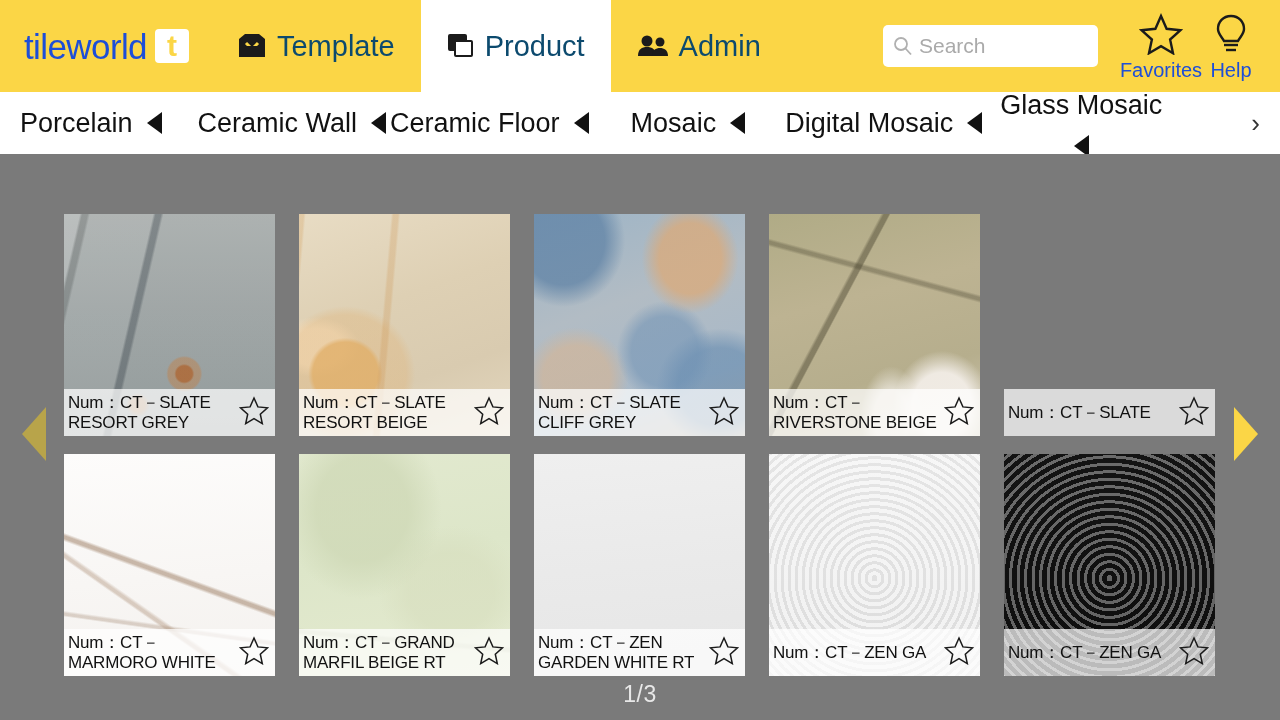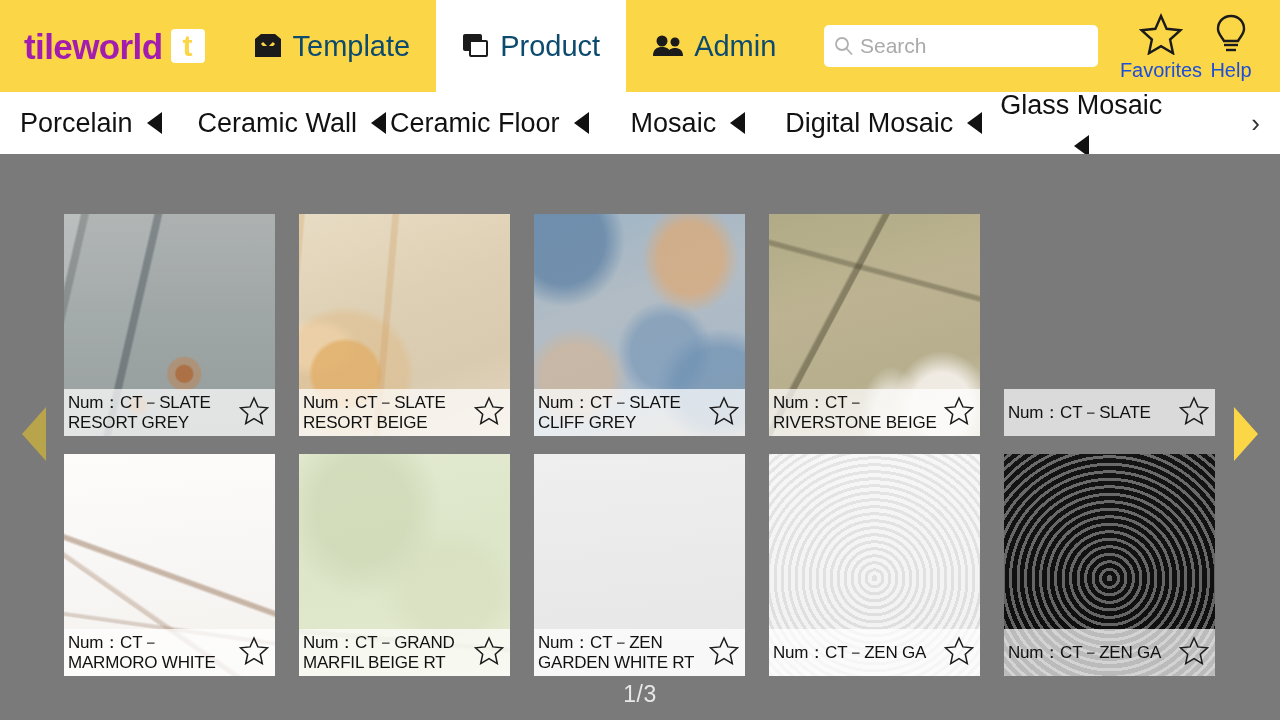--- a/index.html
+++ b/index.html
@@ -16,21 +16,21 @@
     position:absolute;left:0;top:0;width:1280px;height:92px;
     background:#FBD646;
     display:flex;align-items:center;
   }
   .brand{
     display:flex;align-items:center;gap:8px;
     margin-left:24px;margin-right:22px;
     height:92px;
   }
   .brand-word{
-    color:#a21caf;font-size:35px;font-weight:bold;letter-spacing:-0.6px;
+    color:#1d4ed8;font-size:35px;font-weight:normal;letter-spacing:-0.6px;
     line-height:1;
   }
   .brand-mark{
     width:34px;height:34px;background:#ffffff;border-radius:4px;
     position:relative;
   }
   .brand-mark span{
     position:absolute;left:0;right:0;top:-1px;bottom:0;
     display:flex;align-items:center;justify-content:center;
     color:#FBD646;font-size:30px;font-weight:bold;line-height:1;
@@ -41,21 +41,21 @@
     padding:8px 26px;color:#0c4a6e;font-size:29px;
     box-sizing:border-box;cursor:pointer;
   }
   .navtab.active{background:#ffffff;}
   .navtab .ico{display:flex;align-items:center;}
 
   .searchwrap{
     margin-left:auto;margin-right:28px;
   }
   .searchbox{
-    width:274px;height:42px;background:#ffffff;border-radius:5px;
+    width:215px;height:42px;background:#ffffff;border-radius:5px;
     display:flex;align-items:center;padding:0 10px;box-sizing:border-box;
   }
   .searchbox .mag{margin-right:4px;display:flex;align-items:center;}
   .searchbox input{
     border:0;outline:0;background:transparent;
     font-family:"Liberation Sans", sans-serif;font-size:21px;color:#222;
     width:100%;
   }
   .searchbox input::placeholder{color:#aaaaaa;}
 

